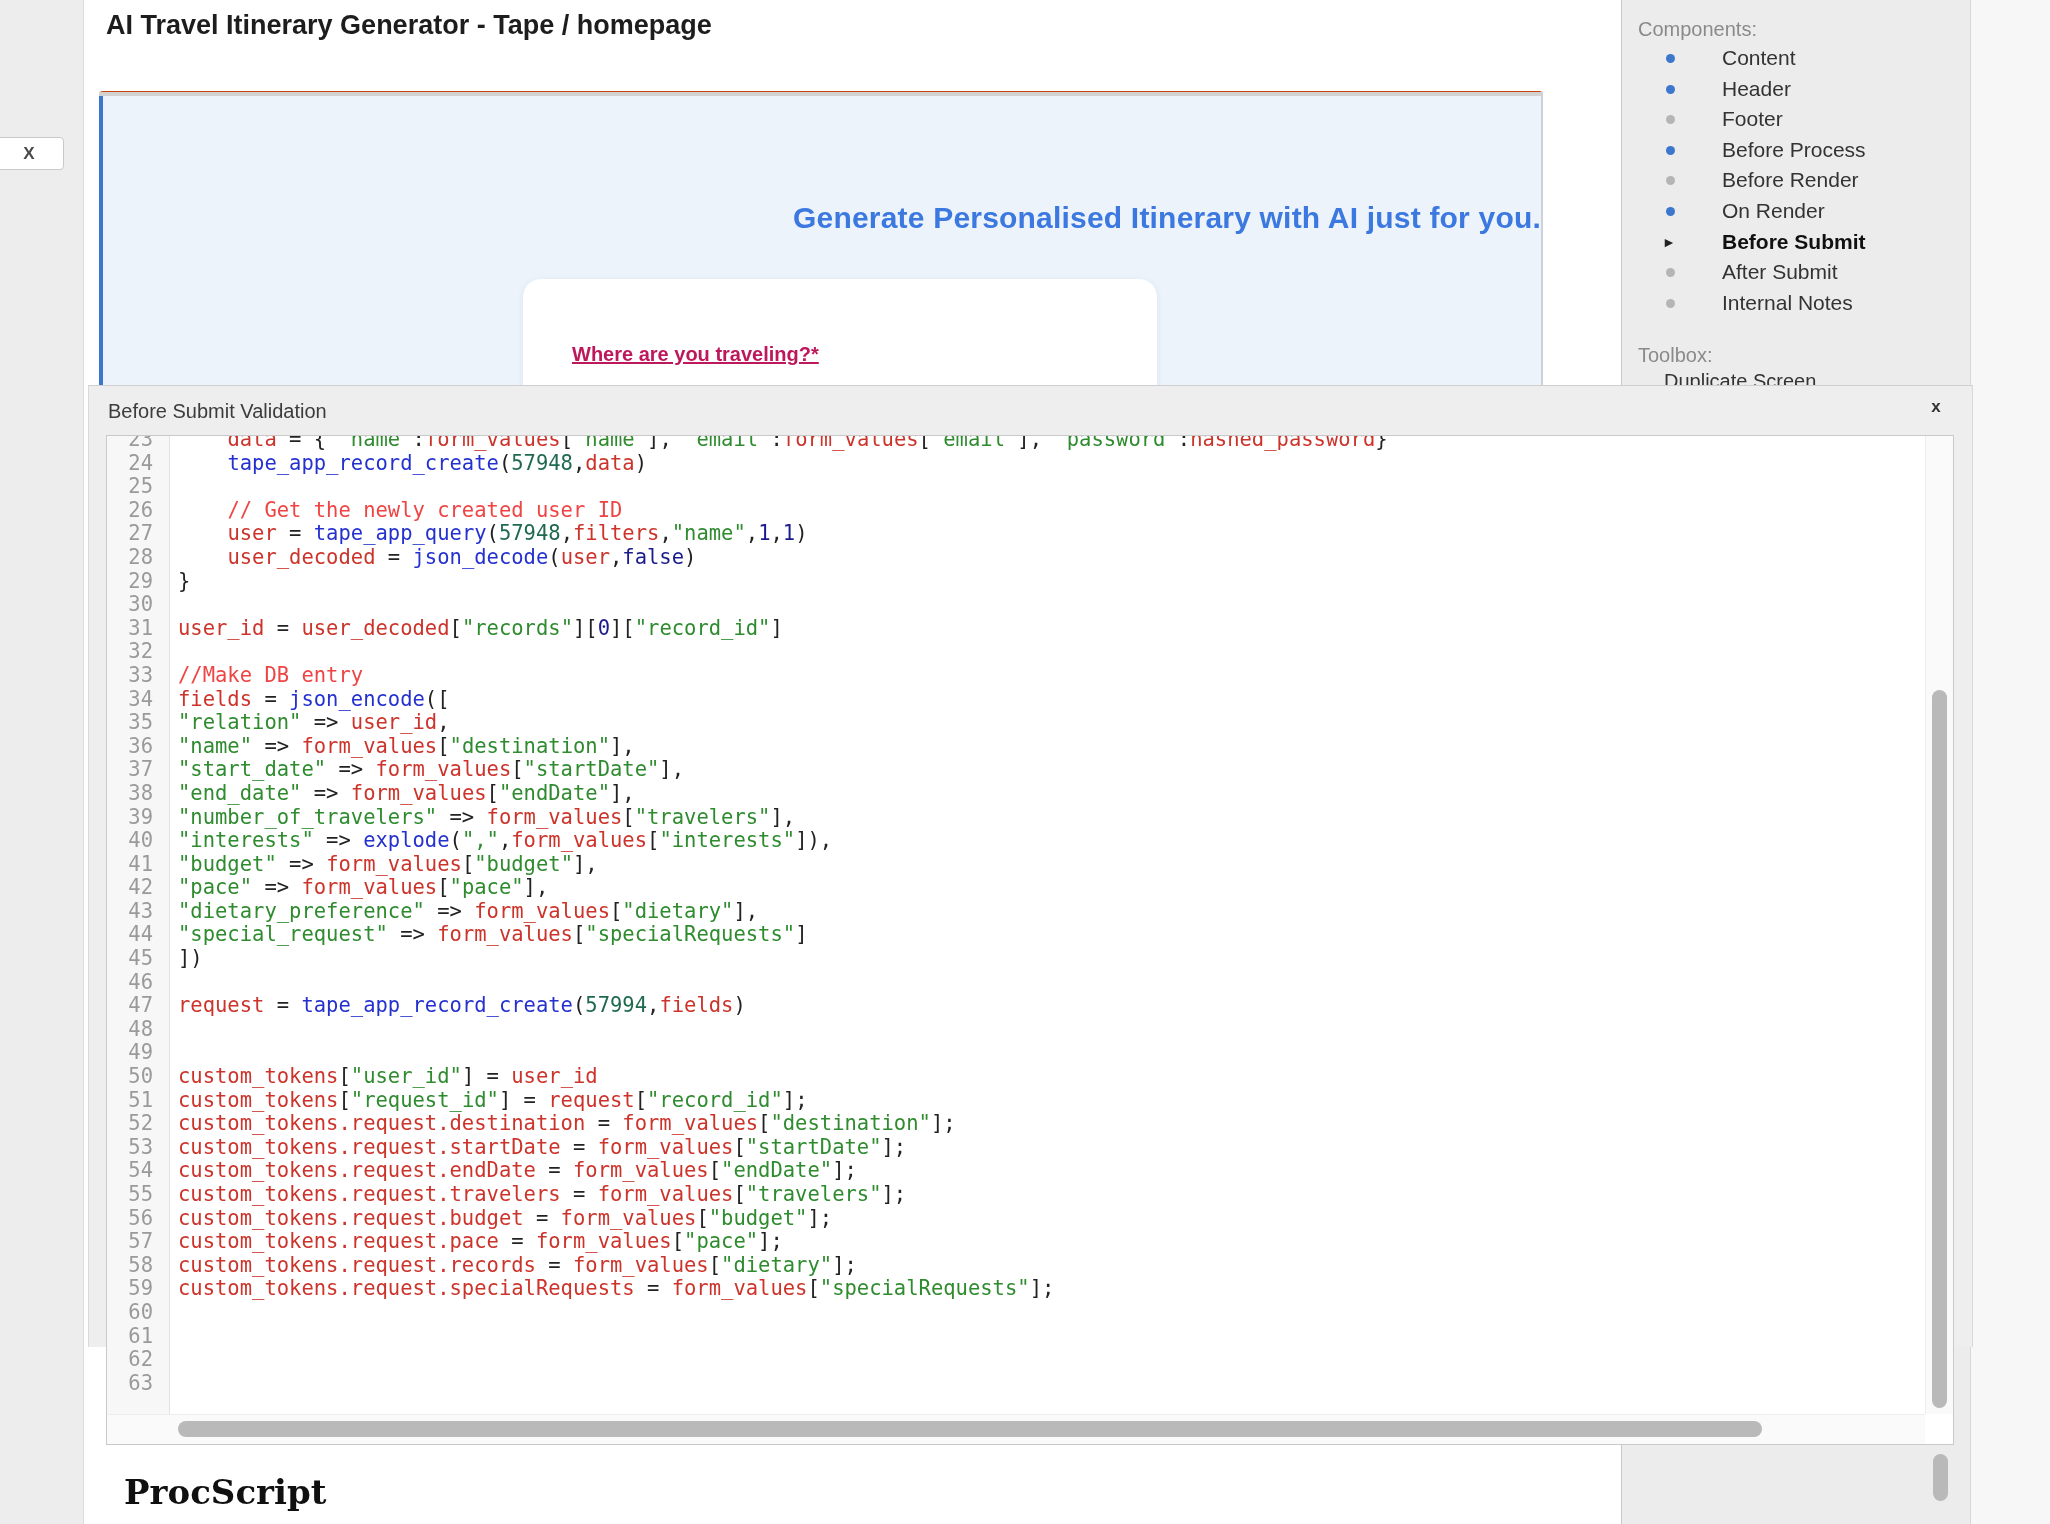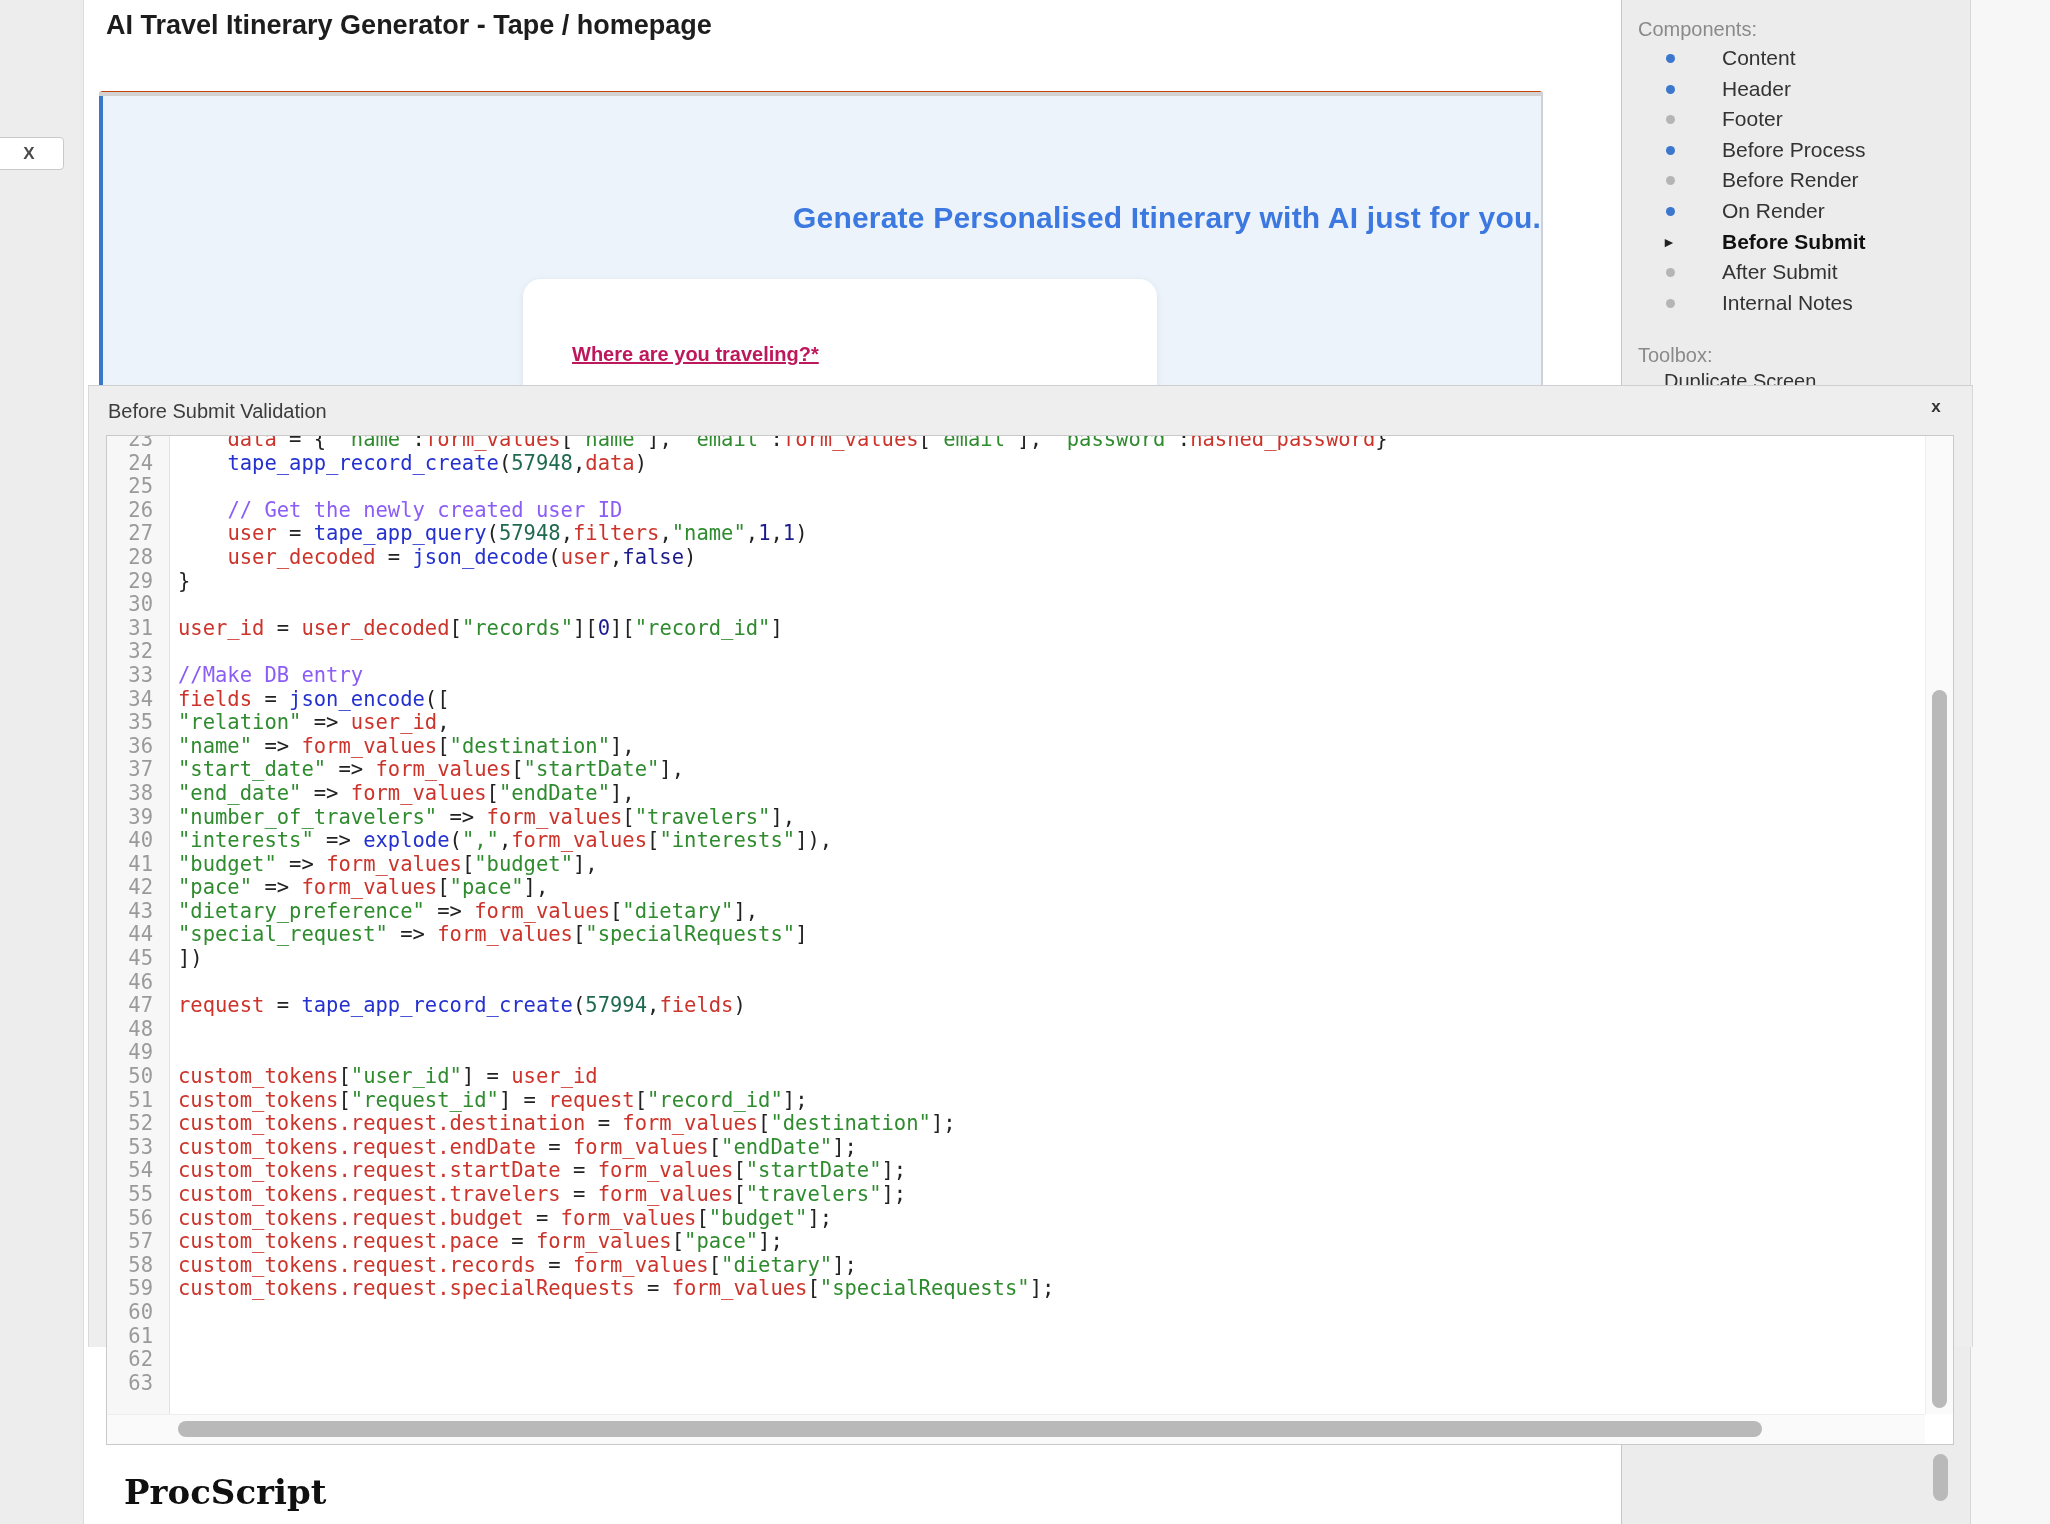--- a/index.html
+++ b/index.html
@@ -95,21 +95,21 @@
   .cl{
     height:23.6px;line-height:23.6px;white-space:pre;
     font-family:"DejaVu Sans Mono",monospace;font-size:20.5px;color:#222;
   }
   .tk-p{color:#222;}
   .tk-v{color:#cc342b;}
   .tk-f{color:#2431cf;}
   .tk-s{color:#2e8b2e;}
   .tk-t{color:#1f6a4f;}
   .tk-n{color:#1b1b8e;}
-  .tk-c{color:#8b5cf6;}
+  .tk-c{color:#ef4444;}
   
   .vtrack{
     position:absolute;right:0;top:0;width:28px;height:978px;background:#fafafa;
     border-left:1px solid #ededed;box-sizing:border-box;
   }
   .vthumb{position:absolute;left:6px;top:254px;width:15px;height:718px;background:#b9b9b9;border-radius:8px;}
   .htrack{
     position:absolute;left:0;top:978px;width:1818px;height:30px;background:#fafafa;
     border-top:1px solid #ededed;box-sizing:border-box;
   }
@@ -242,22 +242,22 @@
           <div class="cl"><span class="tk-s">"dietary_preference"</span><span class="tk-p"> =&gt; </span><span class="tk-v">form_values</span><span class="tk-p">[</span><span class="tk-s">"dietary"</span><span class="tk-p">],</span></div>
           <div class="cl"><span class="tk-s">"special_request"</span><span class="tk-p"> =&gt; </span><span class="tk-v">form_values</span><span class="tk-p">[</span><span class="tk-s">"specialRequests"</span><span class="tk-p">]</span></div>
           <div class="cl"><span class="tk-p">])</span></div>
           <div class="cl"></div>
           <div class="cl"><span class="tk-v">request</span><span class="tk-p"> = </span><span class="tk-f">tape_app_record_create</span><span class="tk-p">(</span><span class="tk-t">57994</span><span class="tk-p">,</span><span class="tk-v">fields</span><span class="tk-p">)</span></div>
           <div class="cl"></div>
           <div class="cl"></div>
           <div class="cl"><span class="tk-v">custom_tokens</span><span class="tk-p">[</span><span class="tk-s">"user_id"</span><span class="tk-p">] = </span><span class="tk-v">user_id</span></div>
           <div class="cl"><span class="tk-v">custom_tokens</span><span class="tk-p">[</span><span class="tk-s">"request_id"</span><span class="tk-p">] = </span><span class="tk-v">request</span><span class="tk-p">[</span><span class="tk-s">"record_id"</span><span class="tk-p">];</span></div>
           <div class="cl"><span class="tk-v">custom_tokens.request.destination</span><span class="tk-p"> = </span><span class="tk-v">form_values</span><span class="tk-p">[</span><span class="tk-s">"destination"</span><span class="tk-p">];</span></div>
+          <div class="cl"><span class="tk-v">custom_tokens.request.startDate</span><span class="tk-p"> = </span><span class="tk-v">form_values</span><span class="tk-p">[</span><span class="tk-s">"startDate"</span><span class="tk-p">];</span></div>
           <div class="cl"><span class="tk-v">custom_tokens.request.endDate</span><span class="tk-p"> = </span><span class="tk-v">form_values</span><span class="tk-p">[</span><span class="tk-s">"endDate"</span><span class="tk-p">];</span></div>
-          <div class="cl"><span class="tk-v">custom_tokens.request.startDate</span><span class="tk-p"> = </span><span class="tk-v">form_values</span><span class="tk-p">[</span><span class="tk-s">"startDate"</span><span class="tk-p">];</span></div>
           <div class="cl"><span class="tk-v">custom_tokens.request.travelers</span><span class="tk-p"> = </span><span class="tk-v">form_values</span><span class="tk-p">[</span><span class="tk-s">"travelers"</span><span class="tk-p">];</span></div>
           <div class="cl"><span class="tk-v">custom_tokens.request.budget</span><span class="tk-p"> = </span><span class="tk-v">form_values</span><span class="tk-p">[</span><span class="tk-s">"budget"</span><span class="tk-p">];</span></div>
           <div class="cl"><span class="tk-v">custom_tokens.request.pace</span><span class="tk-p"> = </span><span class="tk-v">form_values</span><span class="tk-p">[</span><span class="tk-s">"pace"</span><span class="tk-p">];</span></div>
           <div class="cl"><span class="tk-v">custom_tokens.request.records</span><span class="tk-p"> = </span><span class="tk-v">form_values</span><span class="tk-p">[</span><span class="tk-s">"dietary"</span><span class="tk-p">];</span></div>
           <div class="cl"><span class="tk-v">custom_tokens.request.specialRequests</span><span class="tk-p"> = </span><span class="tk-v">form_values</span><span class="tk-p">[</span><span class="tk-s">"specialRequests"</span><span class="tk-p">];</span></div>
           <div class="cl"></div>
           <div class="cl"></div>
           <div class="cl"></div>
         </div>
     </div>

